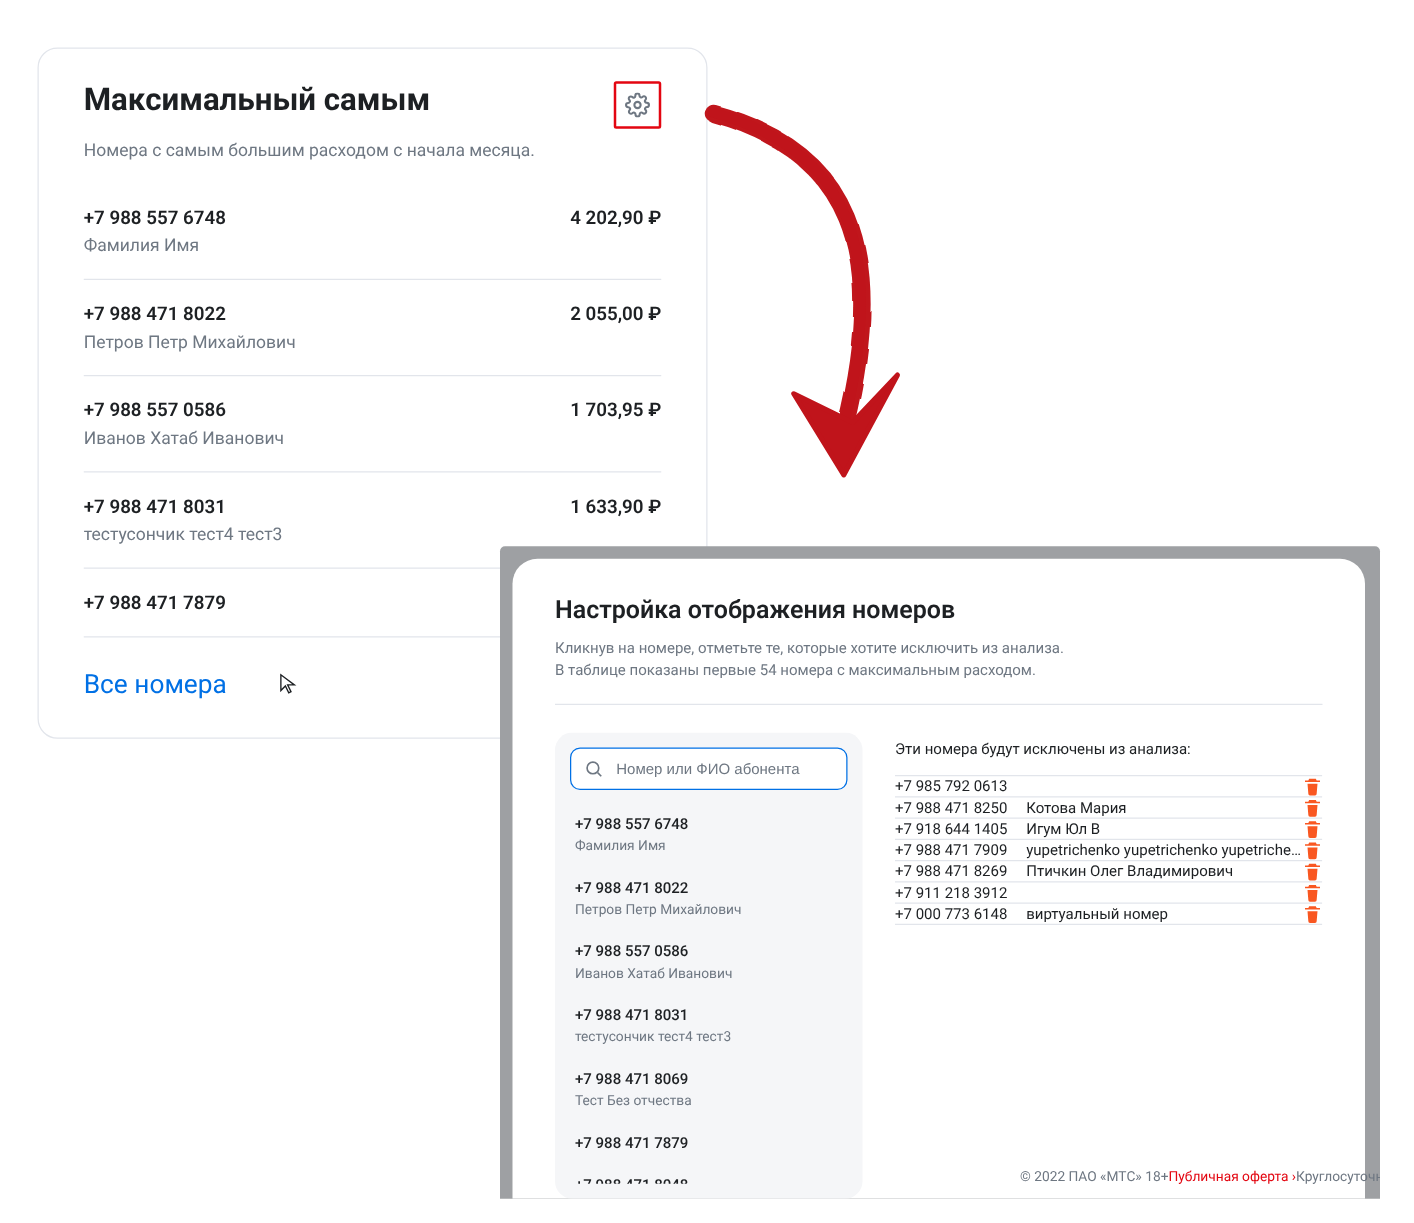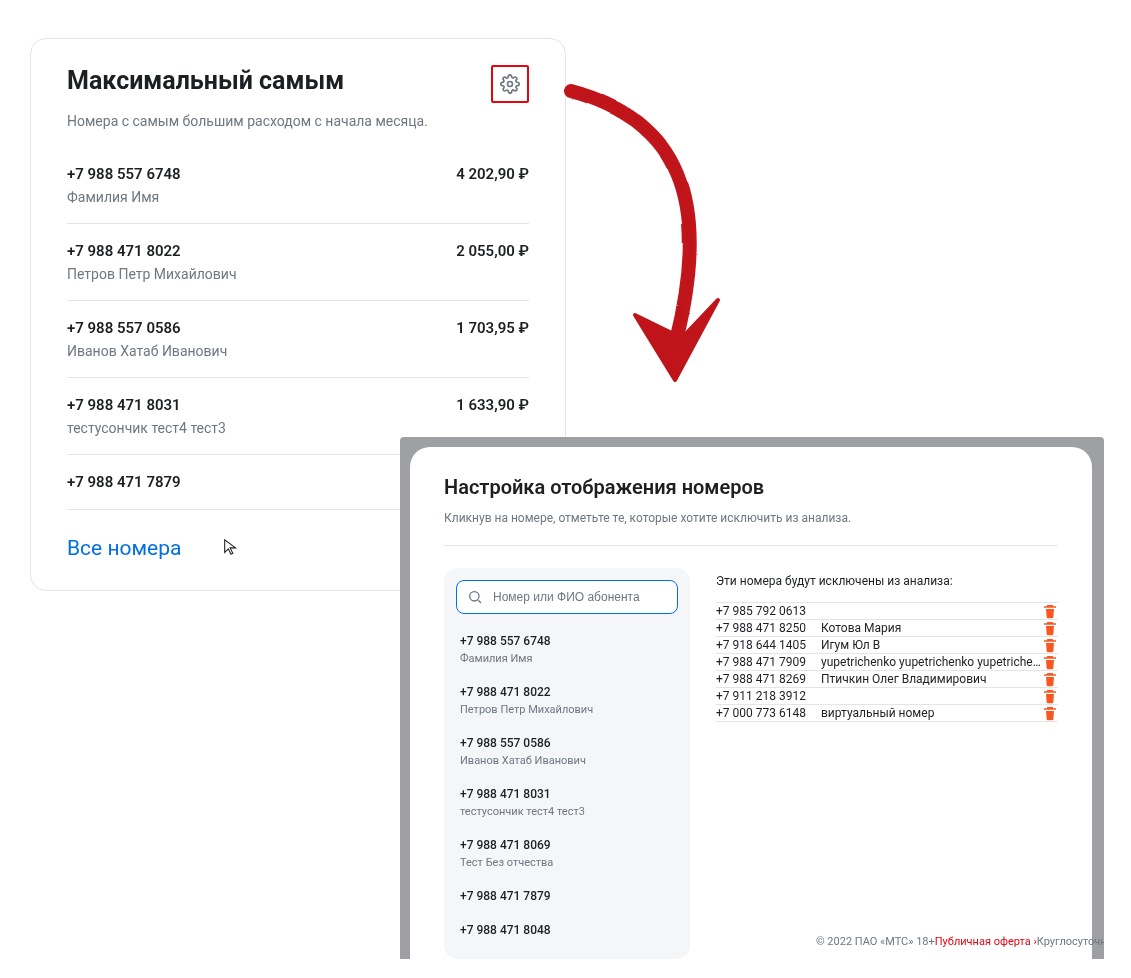--- a/index.html
+++ b/index.html
@@ -261,20 +261,21 @@
 
 <svg class="cursor" viewBox="0 0 20 20">
   <path d="M3 2 L3 16 L7 12 L10 18 L12 17 L9 11 L15 11 Z" fill="none" stroke="#1d2023" stroke-width="1.2"></path>
 </svg>
 
 <div class="modal-wrap">
   <div class="modal">
     <h3 class="modal-title">Настройка отображения номеров</h3>
     <p class="modal-hint">
       <span>Кликнув на номере, отметьте те, которые хотите исключить из анализа.</span><br>
+      <span>В таблице показаны первые 54 номера с максимальным расходом.</span>
     </p>
     <div class="modal-divider"></div>
 
     <div class="modal-body">
       <div class="search-col">
         <div class="search-field">
           <svg viewBox="0 0 24 24">
               <circle cx="11" cy="11" r="7"></circle>
               <line x1="21" y1="21" x2="16.65" y2="16.65"></line>
             </svg>

